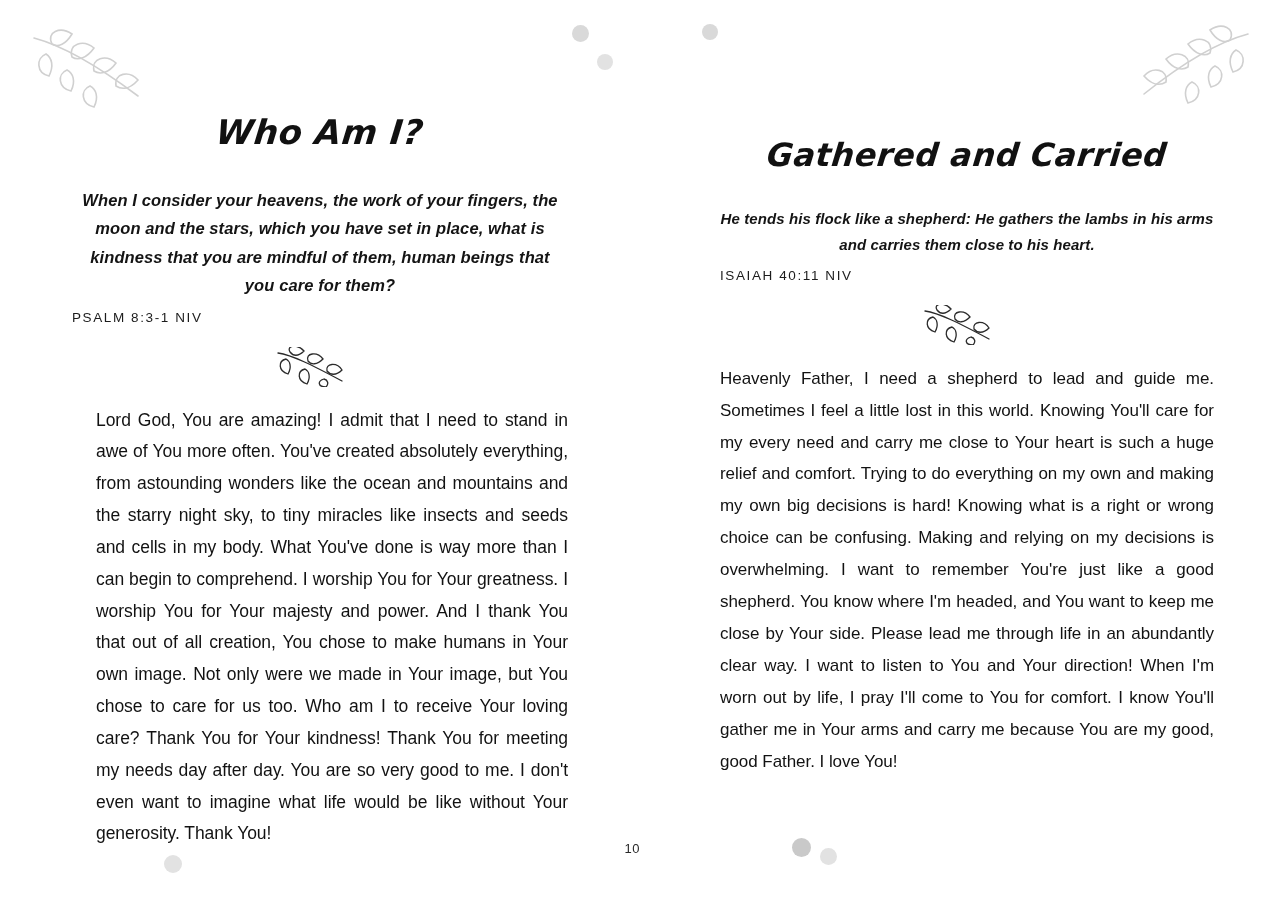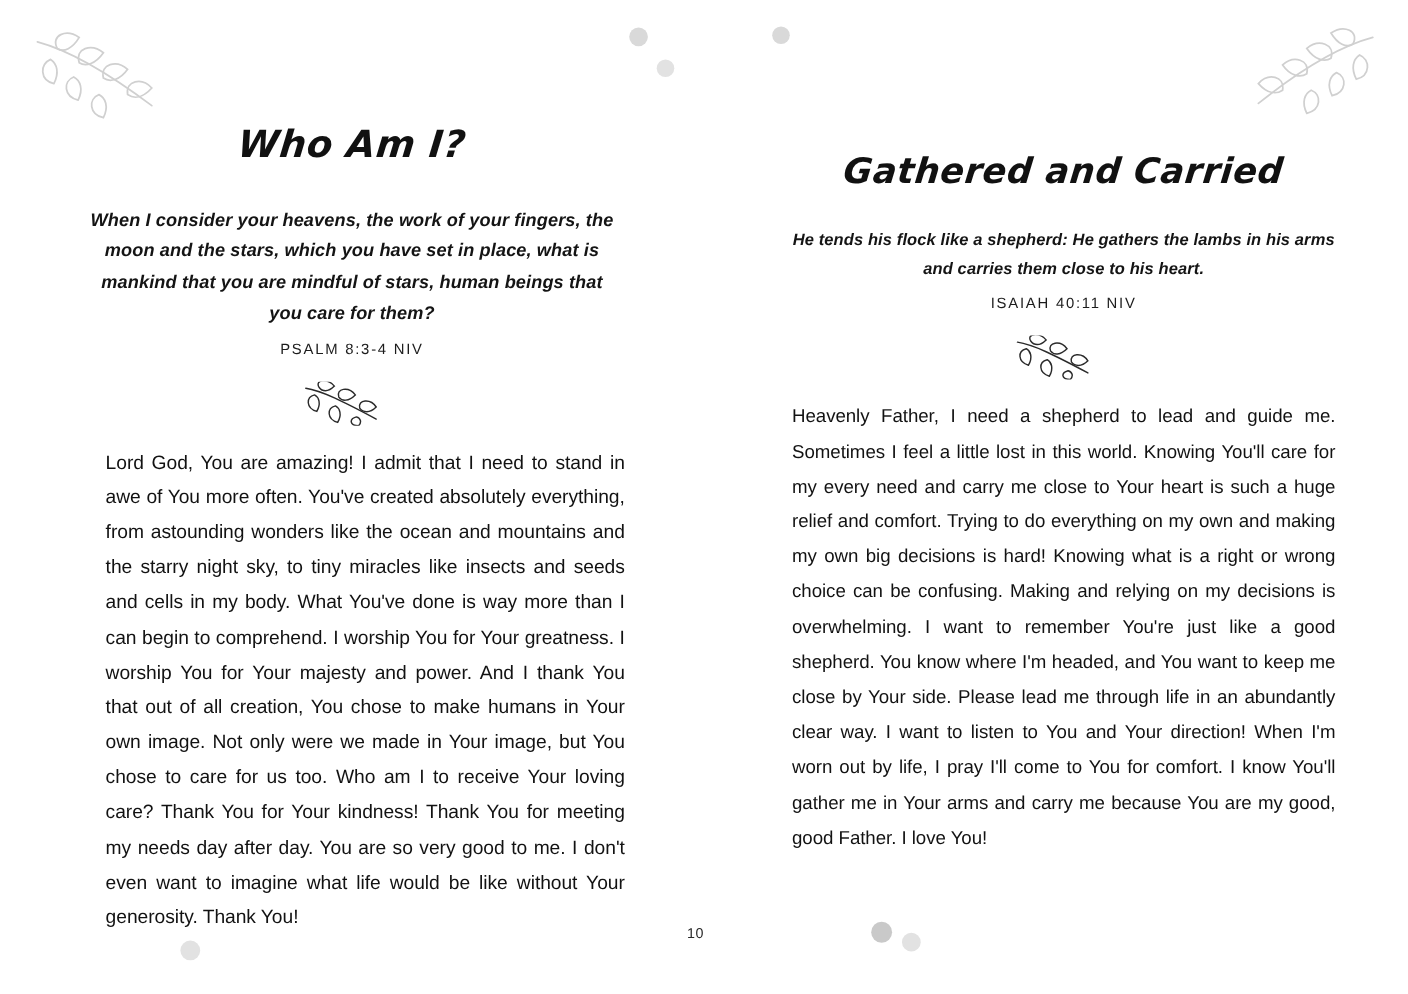--- a/index.html
+++ b/index.html
@@ -72,21 +72,21 @@
     line-height: 1.72;
     text-align: center;
     color: #141414;
     letter-spacing: 0.1px;
   }
 
   .reference {
     font-family: "Liberation Sans", sans-serif;
     font-size: 13.5px;
     letter-spacing: 1.6px;
-    text-align: center;
+    text-align: left;
     color: #1c1c1c;
     margin-top: 10px;
   }
 
   .divider {
     display: flex;
     justify-content: center;
     margin: 22px 0 18px;
   }
 
@@ -146,22 +146,22 @@
         <path d="M41 46 C31 50 32 64 45 67 C50 57 47 49 41 46 Z"></path>
         <path d="M64 62 C54 66 55 80 68 83 C73 73 70 65 64 62 Z"></path>
       </svg>
     </div>
 
     <div class="content">
       <div class="title">Who Am I?</div>
 
       <div style="height:34px"></div>
 
-      <div class="verse">When I consider your heavens, the work of your fingers, the moon and the stars, which you have set in place, what is mankind that you are mindful of stars, human beings that you care for them?</div>
-      <div class="reference">PSALM 8:3-4 NIV</div>
+      <div class="verse">When I consider your heavens, the work of your fingers, the moon and the stars, which you have set in place, what is kindness that you are mindful of them, human beings that you care for them?</div>
+      <div class="reference">PSALM 8:3-1 NIV</div>
 
       <div class="divider">
         <svg width="92" height="40" viewBox="0 0 92 40" fill="none" stroke="#2b2b2b" stroke-width="1.3">
           <path d="M4 6 C18 8 38 18 68 34" stroke-linecap="round"></path>
           <path d="M16 5 C12 -2 24 -3 30 4 C24 10 19 9 16 5 Z"></path>
           <path d="M34 14 C31 6 43 4 49 12 C43 18 37 18 34 14 Z"></path>
           <path d="M53 24 C51 16 63 15 68 23 C62 29 56 28 53 24 Z"></path>
           <path d="M12 12 C4 14 4 24 14 27 C18 20 16 14 12 12 Z"></path>
           <path d="M31 22 C23 24 23 34 33 37 C37 30 35 24 31 22 Z"></path>
           <path d="M50 32 C43 34 44 40 52 40 C55 37 54 33 50 32 Z"></path>

